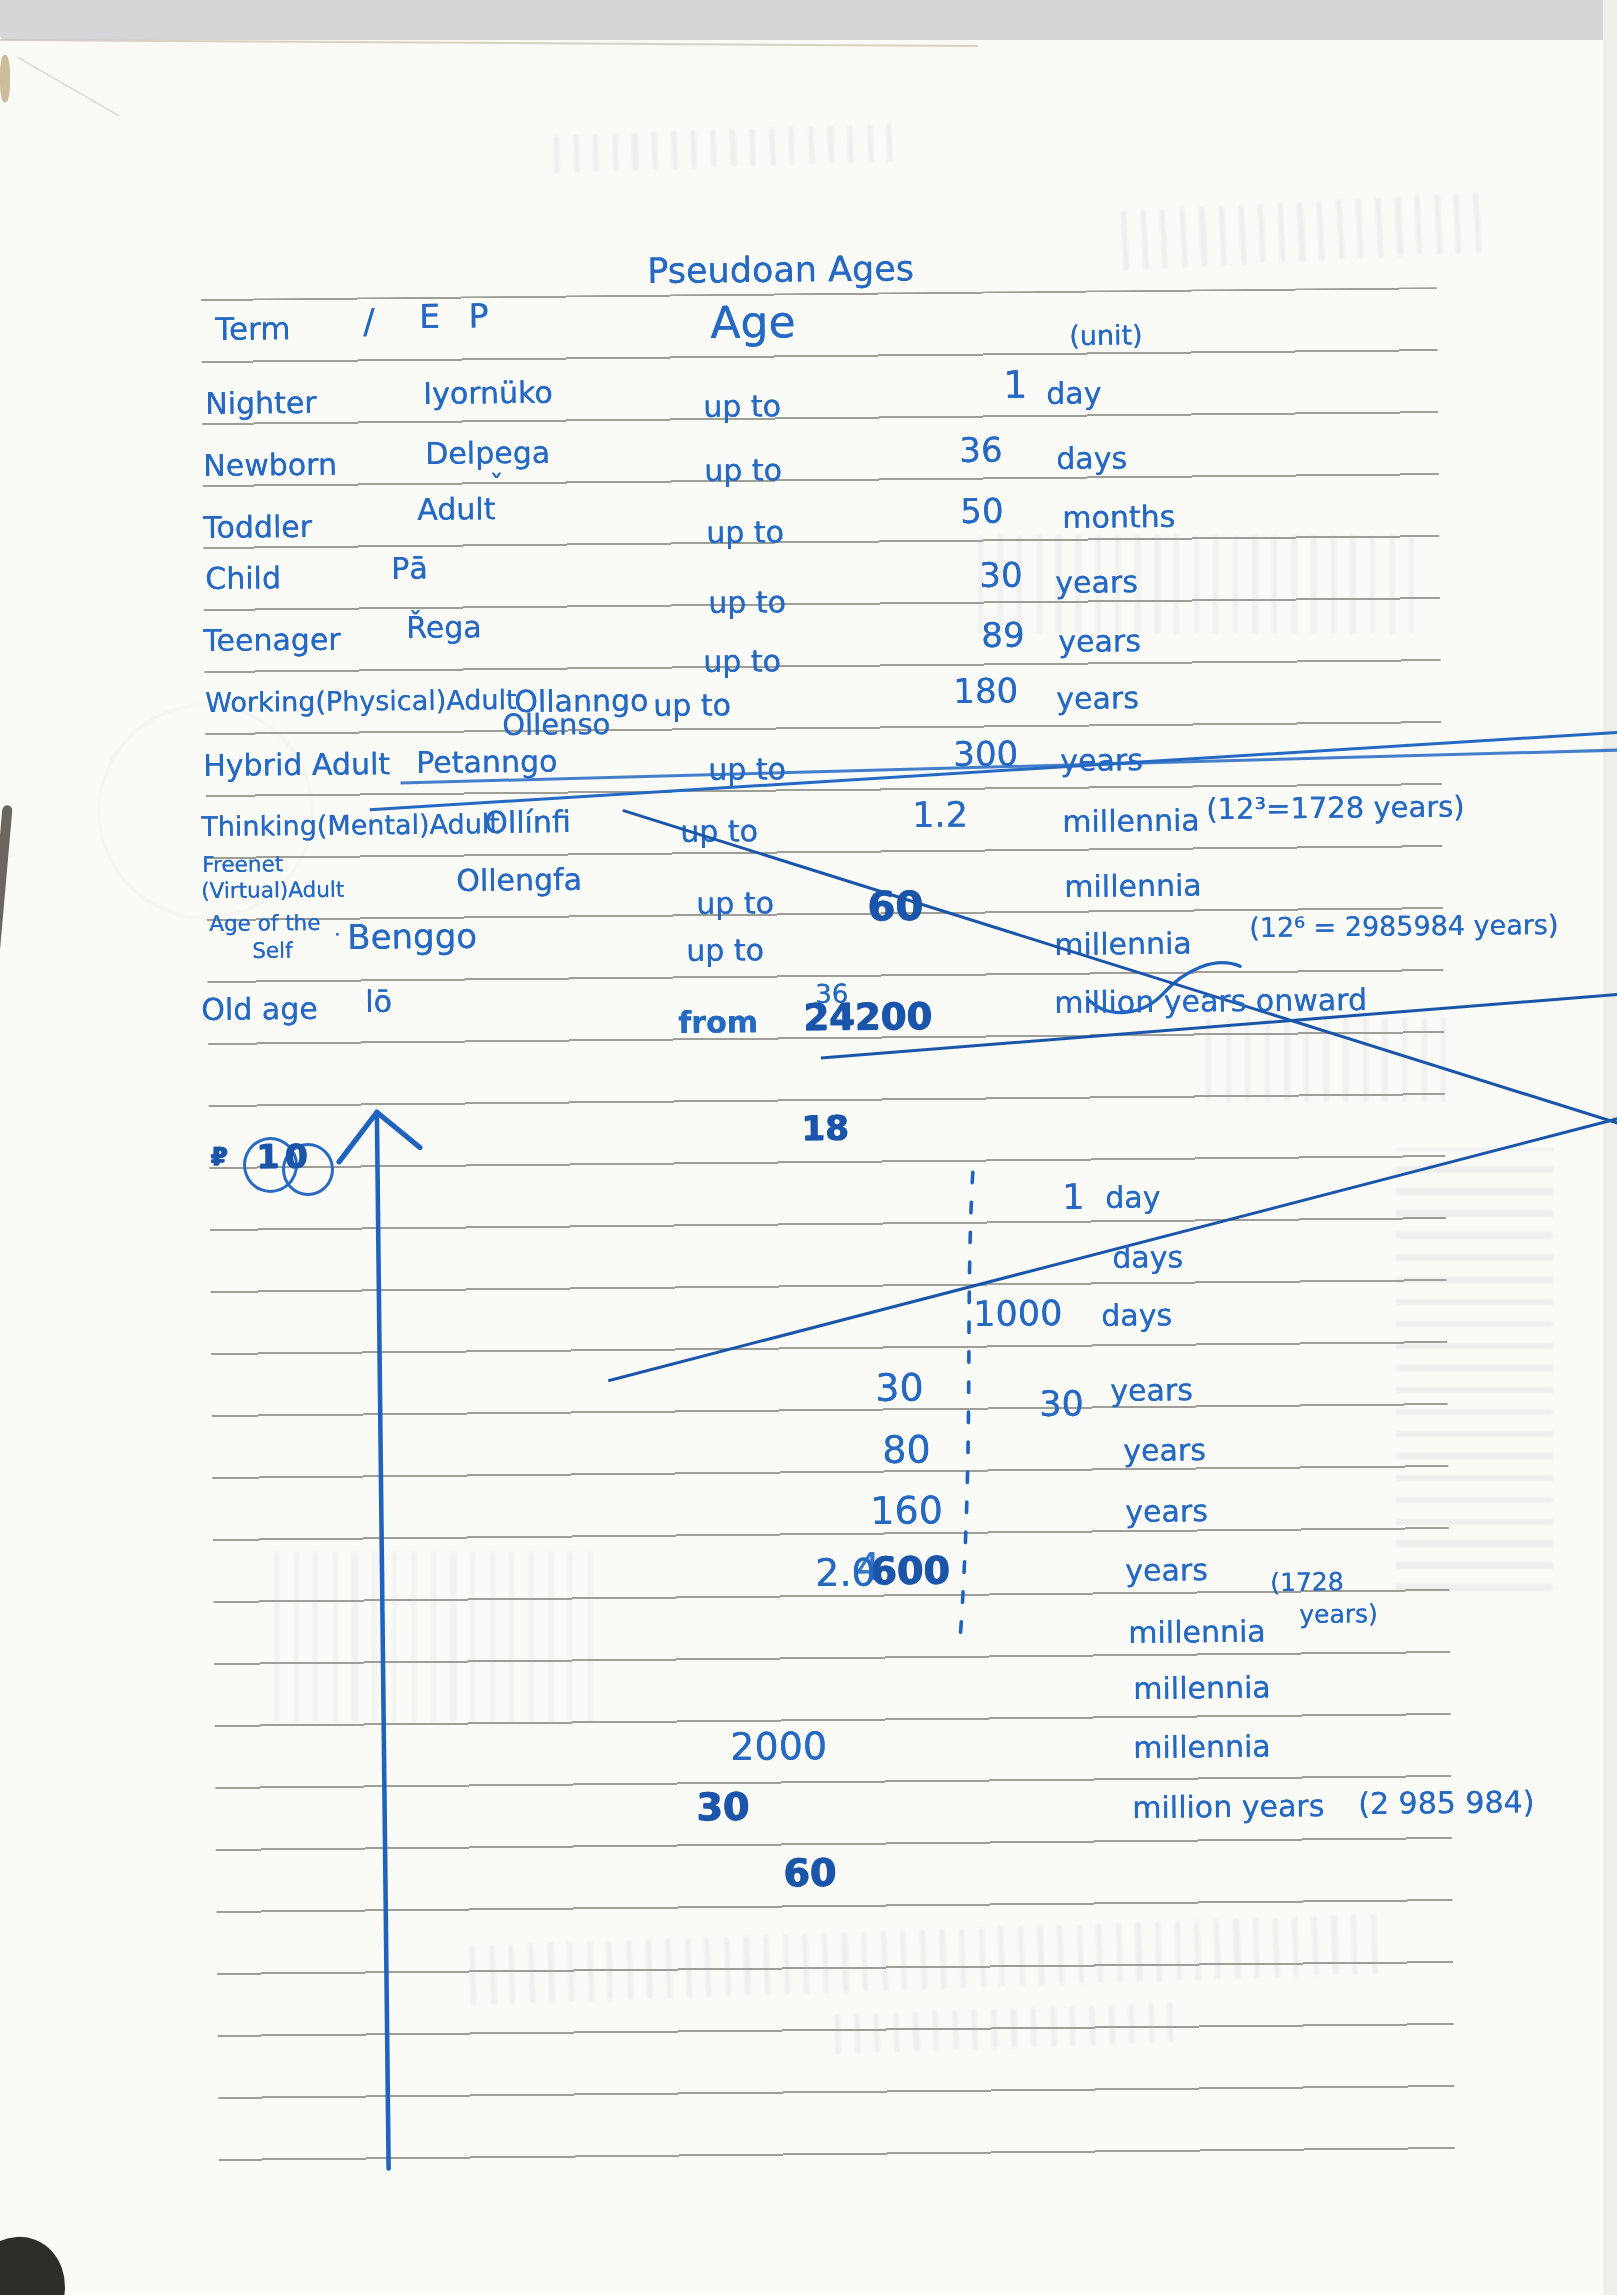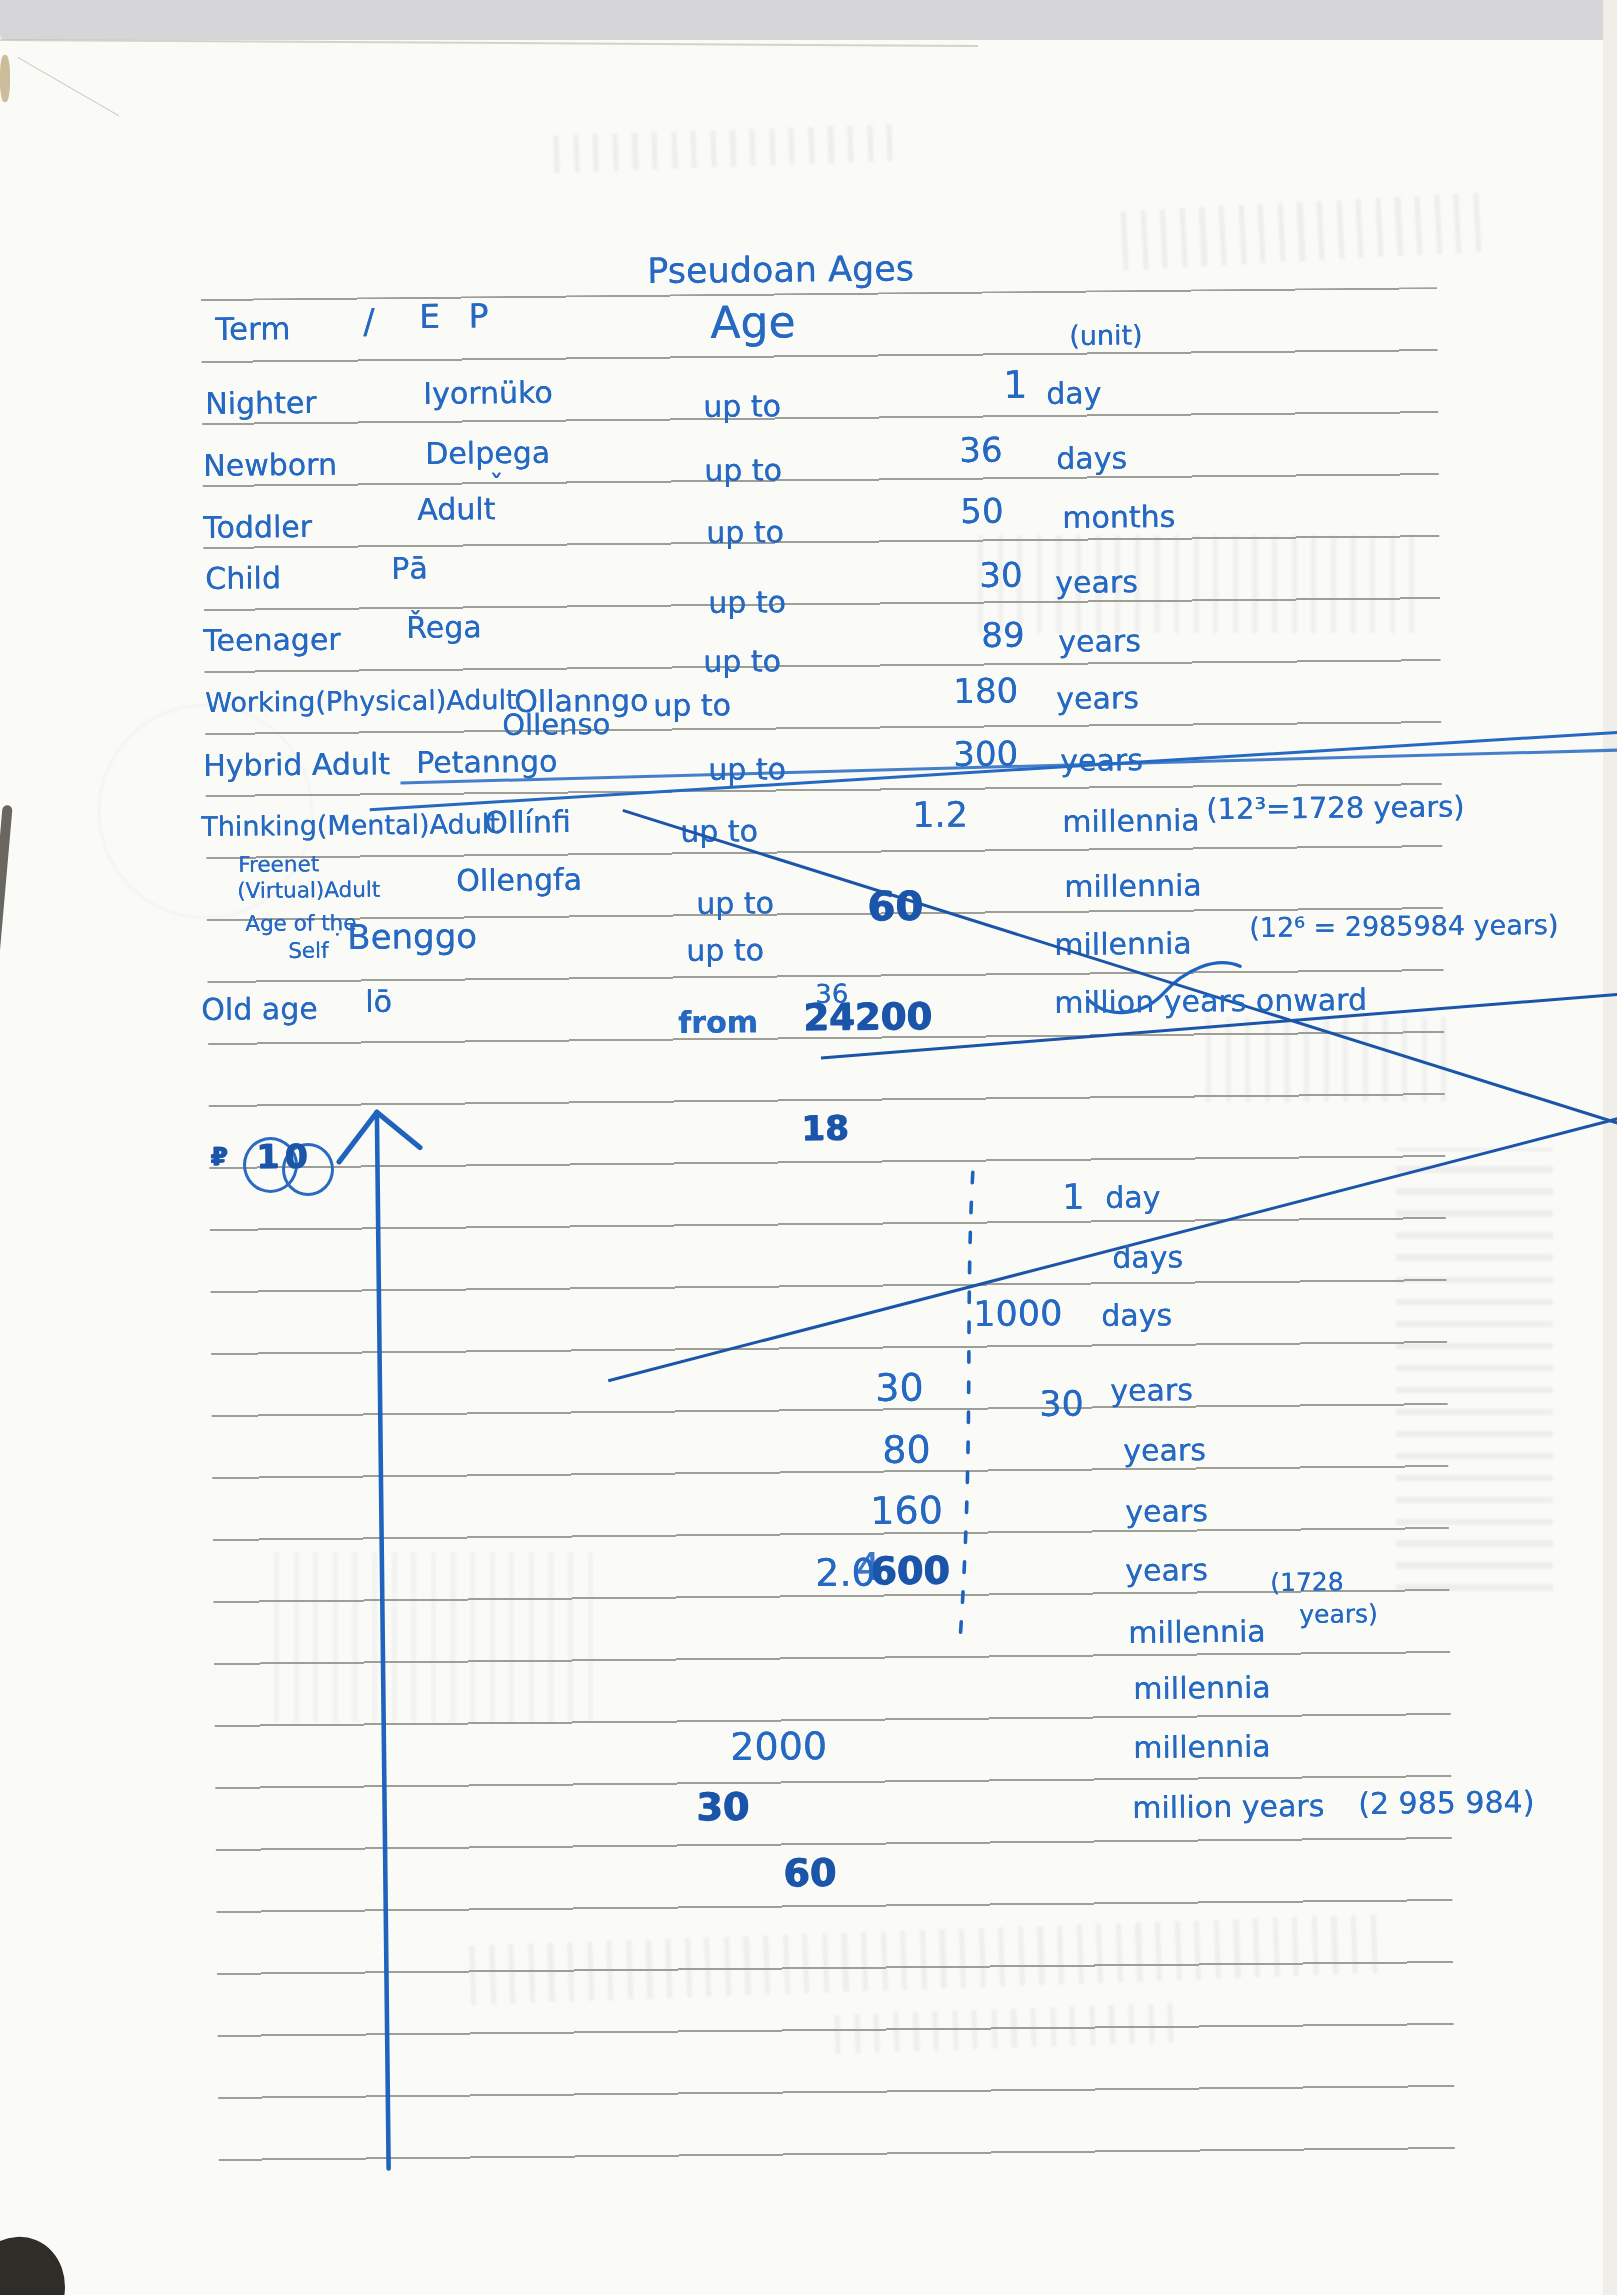--- a/index.html
+++ b/index.html
@@ -44,21 +44,21 @@
   .bd8{left:274px;top:1552px;width:326px;height:170px;opacity:.08;}
   .bd-circle{position:absolute;left:98px;top:704px;width:215px;height:215px;border:2.6px solid #a7aab2;border-radius:50%;opacity:.10;filter:blur(1.3px);background:none;}
   
   .t{
     position:absolute;white-space:nowrap;color:var(--ink);
     font-size:30px;line-height:1.05;
     transform:rotate(-0.55deg);transform-origin:left top;
     text-shadow:0.3px 0 0 currentColor;
   }
   .num{font-size:34px;}
-  .small{font-size:21.5px;margin-left:36px;}
+  .small{font-size:21.5px;}
   .scrib{font-weight:700;color:var(--ink-dark);text-shadow:1px 0 0 var(--ink-dark),0 0.8px 0 #2a66bd;}
   
   .strike1{position:relative;}
   .strike1::after{content:"";position:absolute;left:-3%;top:50%;width:106%;height:3.3px;background:var(--ink);transform:rotate(-3deg);}
   .strike1::before{content:"";position:absolute;left:-1%;top:62%;width:102%;height:2.6px;background:var(--ink);transform:rotate(-1deg);opacity:.85;}
   .cross2{position:relative;}
   .cross2::after{content:"";position:absolute;left:-14%;top:46%;width:128%;height:3.3px;background:var(--ink-dark);transform:rotate(18deg);}
   .cross2::before{content:"";position:absolute;left:-14%;top:46%;width:128%;height:3.3px;background:var(--ink-dark);transform:rotate(-14deg);}
   .strike24{position:relative;}
   .strike24::after{content:"";position:absolute;left:1%;top:44%;width:72%;height:3.3px;background:var(--ink-dark);transform:rotate(-4deg);}

